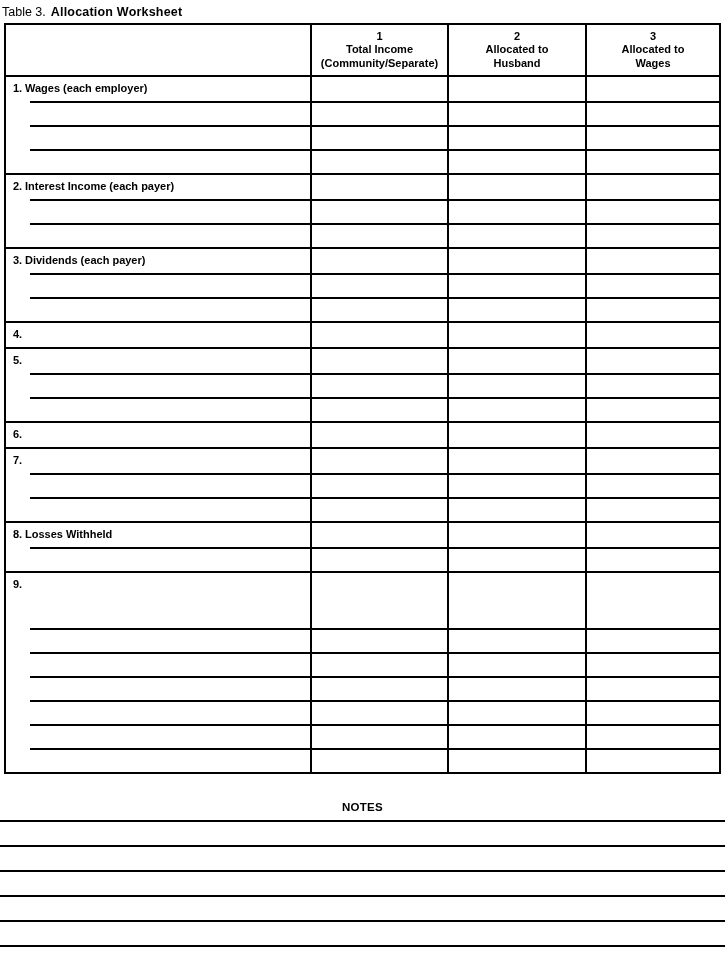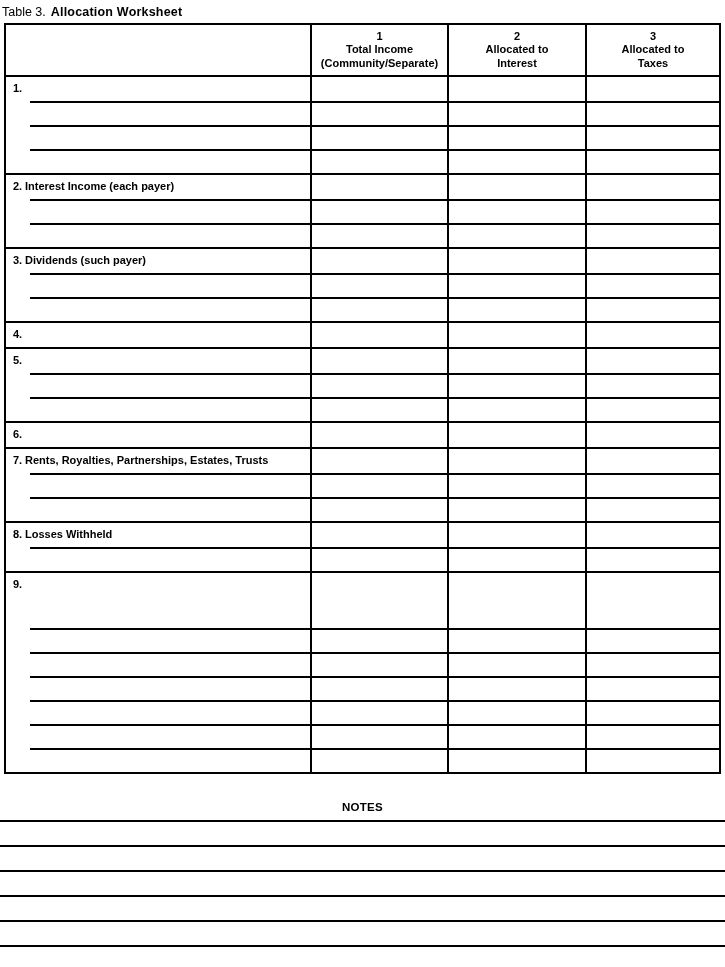--- a/index.html
+++ b/index.html
@@ -58,33 +58,34 @@
   <div class="header-row">
     <div class="c0 hdr"></div>
     <div class="c1 hdr money">
       <div>1</div>
       <div>Total Income</div>
       <div>(Community/Separate)</div>
     </div>
     <div class="c2 hdr money">
       <div>2</div>
       <div>Allocated to</div>
-      <div>Interest</div>
+      <div>Husband</div>
     </div>
     <div class="c3 hdr money">
       <div>3</div>
       <div>Allocated to</div>
-      <div>Taxes</div>
+      <div>Wages</div>
     </div>
   </div>
   <div id="sections">
       <div class="section">
         <div class="col c0">
           <div class="label-row">
             <div class="item-num">1.</div>
+            <div class="item-label">Wages (each employer)</div>
           </div>
           <div class="blank-line"></div>
           <div class="blank-line"></div>
           <div class="blank-line"></div>
         </div>
         <div class="col money c1">
           <div class="money-first"></div>
           <div class="money-blank"></div>
           <div class="money-blank"></div>
           <div class="money-blank"></div>
@@ -124,21 +125,21 @@
         <div class="col money c3">
           <div class="money-first"></div>
           <div class="money-blank"></div>
           <div class="money-blank"></div>
         </div>
       </div>
       <div class="section">
         <div class="col c0">
           <div class="label-row">
             <div class="item-num">3.</div>
-            <div class="item-label">Dividends (such payer)</div>
+            <div class="item-label">Dividends (each payer)</div>
           </div>
           <div class="blank-line"></div>
           <div class="blank-line"></div>
         </div>
         <div class="col money c1">
           <div class="money-first"></div>
           <div class="money-blank"></div>
           <div class="money-blank"></div>
         </div>
         <div class="col money c2">
@@ -205,21 +206,20 @@
           <div class="money-first"></div>
         </div>
         <div class="col money c3">
           <div class="money-first"></div>
         </div>
       </div>
       <div class="section">
         <div class="col c0">
           <div class="label-row">
             <div class="item-num">7.</div>
-            <div class="item-label">Rents, Royalties, Partnerships, Estates, Trusts</div>
           </div>
           <div class="blank-line"></div>
           <div class="blank-line"></div>
         </div>
         <div class="col money c1">
           <div class="money-first"></div>
           <div class="money-blank"></div>
           <div class="money-blank"></div>
         </div>
         <div class="col money c2">

